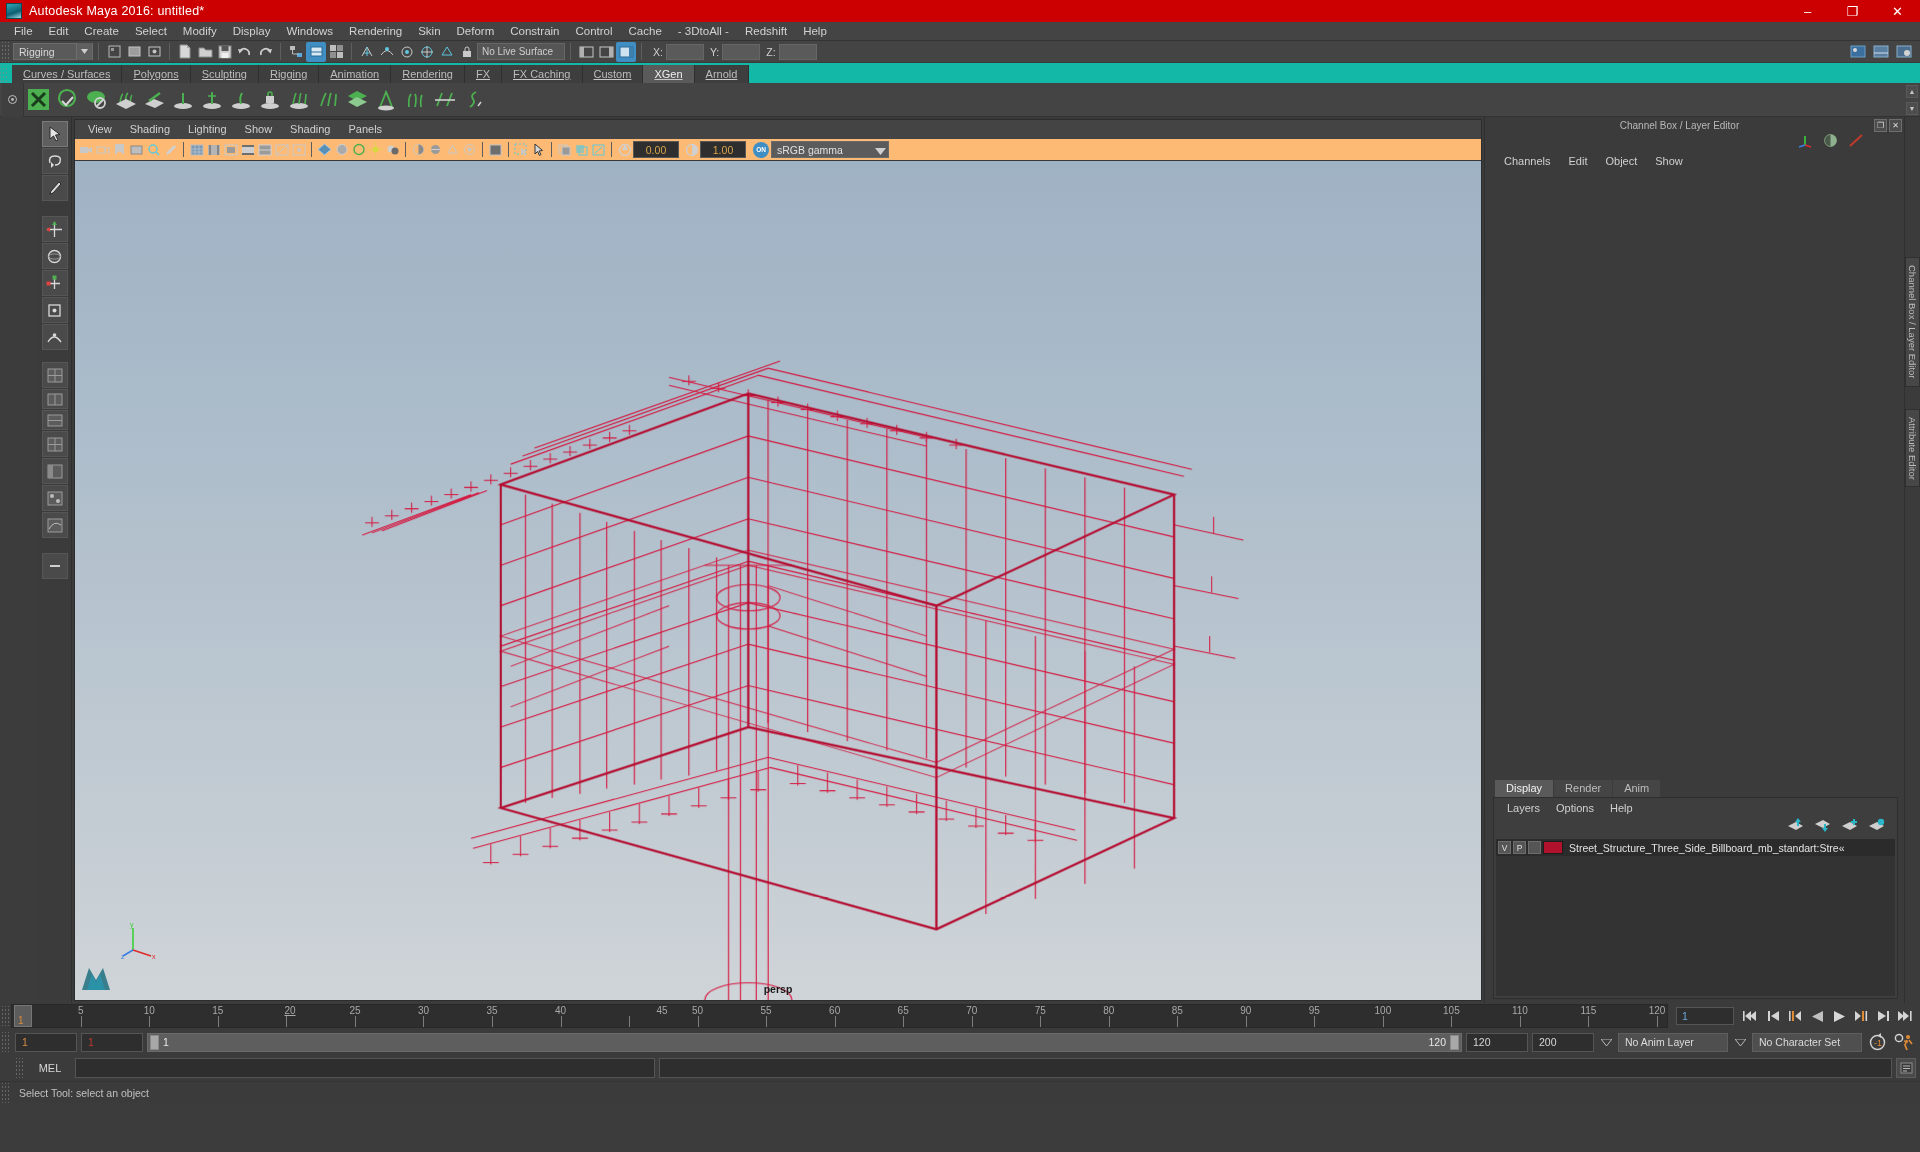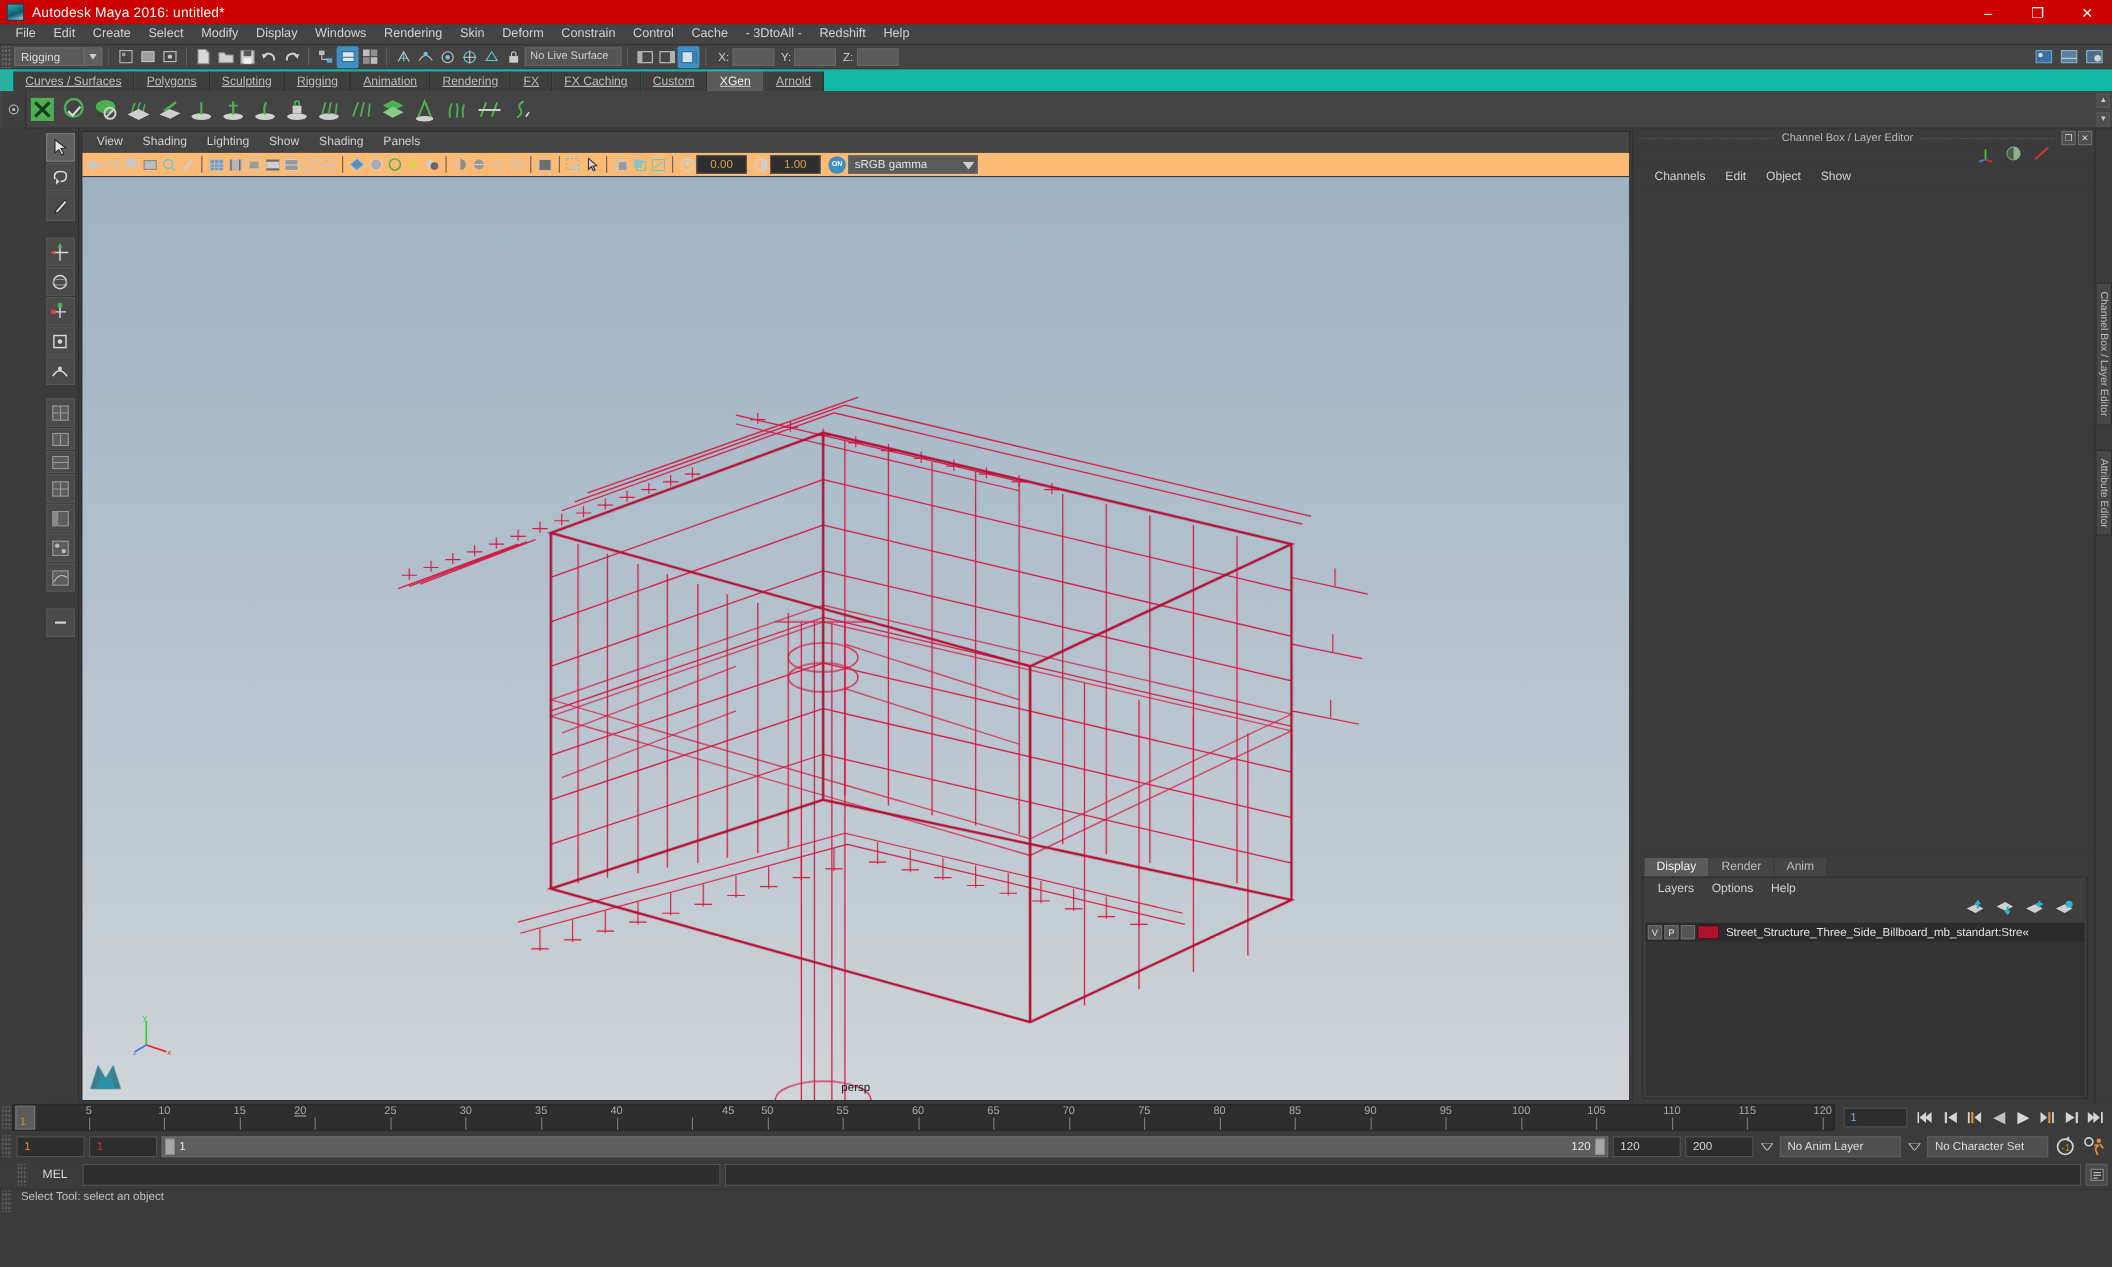--- a/index.html
+++ b/index.html
@@ -89,21 +89,21 @@
     color:#e0e0e0; font-size:10.5px; display:flex; align-items:center; padding-left:5px;
     position:relative; }
   .gamma-arrow { position:absolute; right:2px; top:3px; }
   .onbadge { width:16px; height:16px; border-radius:50%; background:#3f8fc4; color:#fff;
     font-size:6.5px; display:flex; align-items:center; justify-content:center; font-weight:bold; }
 
   
   .viewport { flex:1 1 auto; position:relative; overflow:hidden;
     background:linear-gradient(to bottom,#9fb2c4 0%, #a9bac9 25%, #b6c3ce 52%, #c3ccd3 78%, #cfd4d8 100%); }
   .vp-label { position:absolute; bottom:5px; left:0; right:0; text-align:center;
-    font-size:10.5px; color:#1a1a1a; font-weight:normal; }
+    font-size:10.5px; color:#1a1a1a; font-weight:bold; }
   .axis-gizmo { position:absolute; left:46px; bottom:40px; width:40px; height:40px; }
   .maya-logo { position:absolute; left:4px; bottom:4px; width:34px; height:34px; }
 
   
   .rightdock { width:420px; background:#3b3b3b; display:flex; flex-direction:column;
     border-left:1px solid #2f2f2f; }
   .dock-title { height:16px; display:flex; align-items:center; font-size:10px; color:#b9b9b9;
     position:relative; background:#3b3b3b; }
   .dotted { flex:1 1 auto; height:1px; margin:0 6px;
     background-image:radial-gradient(#7d7d7d 0.8px, transparent 0.9px); background-size:3px 3px; }
@@ -168,21 +168,21 @@
     font-size:10.5px; color:#dcdcdc; display:flex; align-items:center; padding-left:6px; }
 
   
   .melrow { height:26px; background:#3b3b3b; display:flex; align-items:center; padding-left:16px; gap:4px; }
   .mel-lbl { font-size:11px; color:#d6d6d6; width:42px; text-align:center; }
   .mel-input { width:580px; height:20px; background:#2e2e2e; border:1px solid #555; }
   .mel-out { flex:1 1 auto; height:20px; background:#2e2e2e; border:1px solid #555; }
   .mel-btn { width:20px; height:20px; background:#4a4a4a; border:1px solid #5c5c5c;
     display:flex; align-items:center; justify-content:center; margin-right:4px; }
 
-  .helpline { height:22px; background:#3b3b3b; display:flex; align-items:flex-start; padding-left:2px;
+  .helpline { height:22px; background:#3b3b3b; display:flex; align-items:center; padding-left:2px;
     border-top:1px solid #343434; }
   .helptext { font-size:10.5px; color:#c0c0c0; margin-left:8px; }
 </style>
 </head>
 <body>
 
 <div class="titlebar">
   <div class="tb-logo"></div>
   <div class="tb-title">Autodesk Maya 2016: untitled*</div>
   <div class="tb-btns">
@@ -1021,21 +1021,21 @@
     <div class="ts-cursor">
       <span>1</span>
     </div>
   <div class="ts-tick" style="left: 68.8235px;"></div>
       <div class="ts-num" style="left: 68.8235px;">5</div>
       <div class="ts-tick" style="left: 137.353px;"></div>
       <div class="ts-num" style="left: 137.353px;">10</div>
       <div class="ts-tick" style="left: 205.882px;"></div>
       <div class="ts-num" style="left: 205.882px;">15</div>
       <div class="ts-tick" style="left: 274.412px;"></div>
-      <div class="ts-num" style="left: 261px; text-decoration: underline;">20</div>
+      <div class="ts-num" style="left: 278px; text-decoration: underline;">20</div>
       <div class="ts-tick" style="left: 342.941px;"></div>
       <div class="ts-num" style="left: 342.941px;">25</div>
       <div class="ts-tick" style="left: 411.471px;"></div>
       <div class="ts-num" style="left: 411.471px;">30</div>
       <div class="ts-tick" style="left: 480px;"></div>
       <div class="ts-num" style="left: 480px;">35</div>
       <div class="ts-tick" style="left: 548.529px;"></div>
       <div class="ts-num" style="left: 548.529px;">40</div>
       <div class="ts-tick" style="left: 617.059px;"></div>
       <div class="ts-num" style="left: 650px;">45</div>

